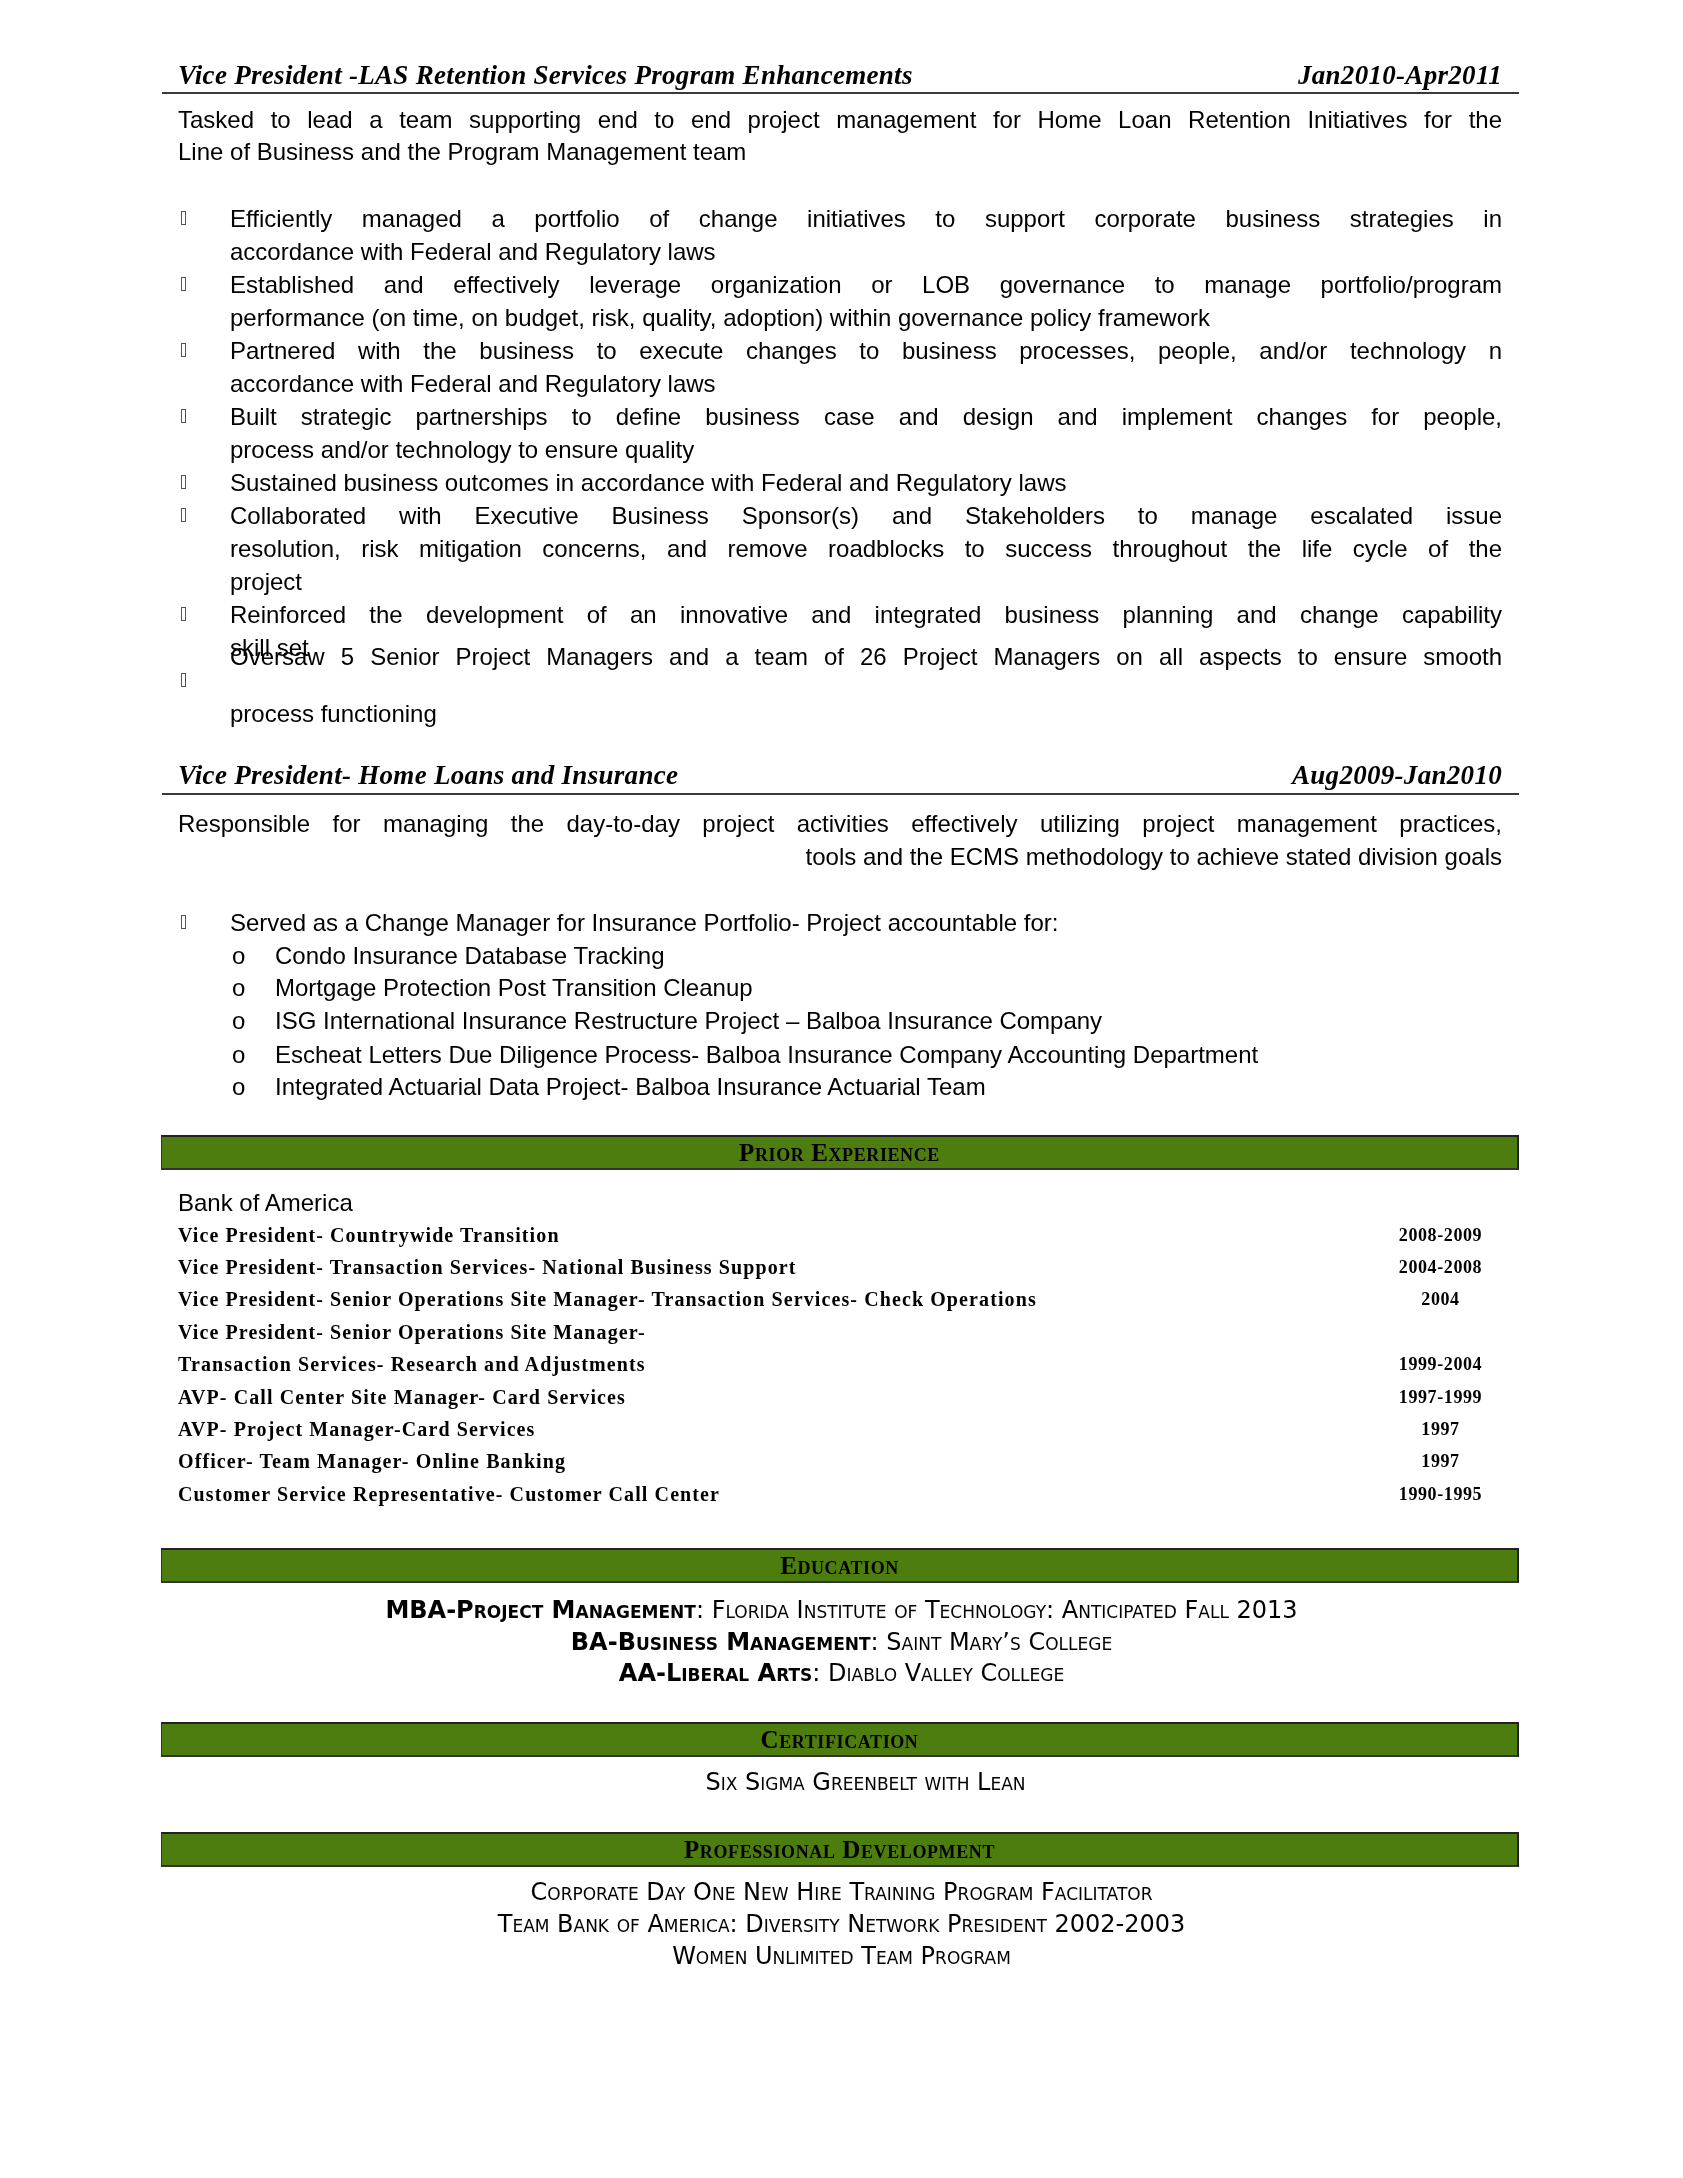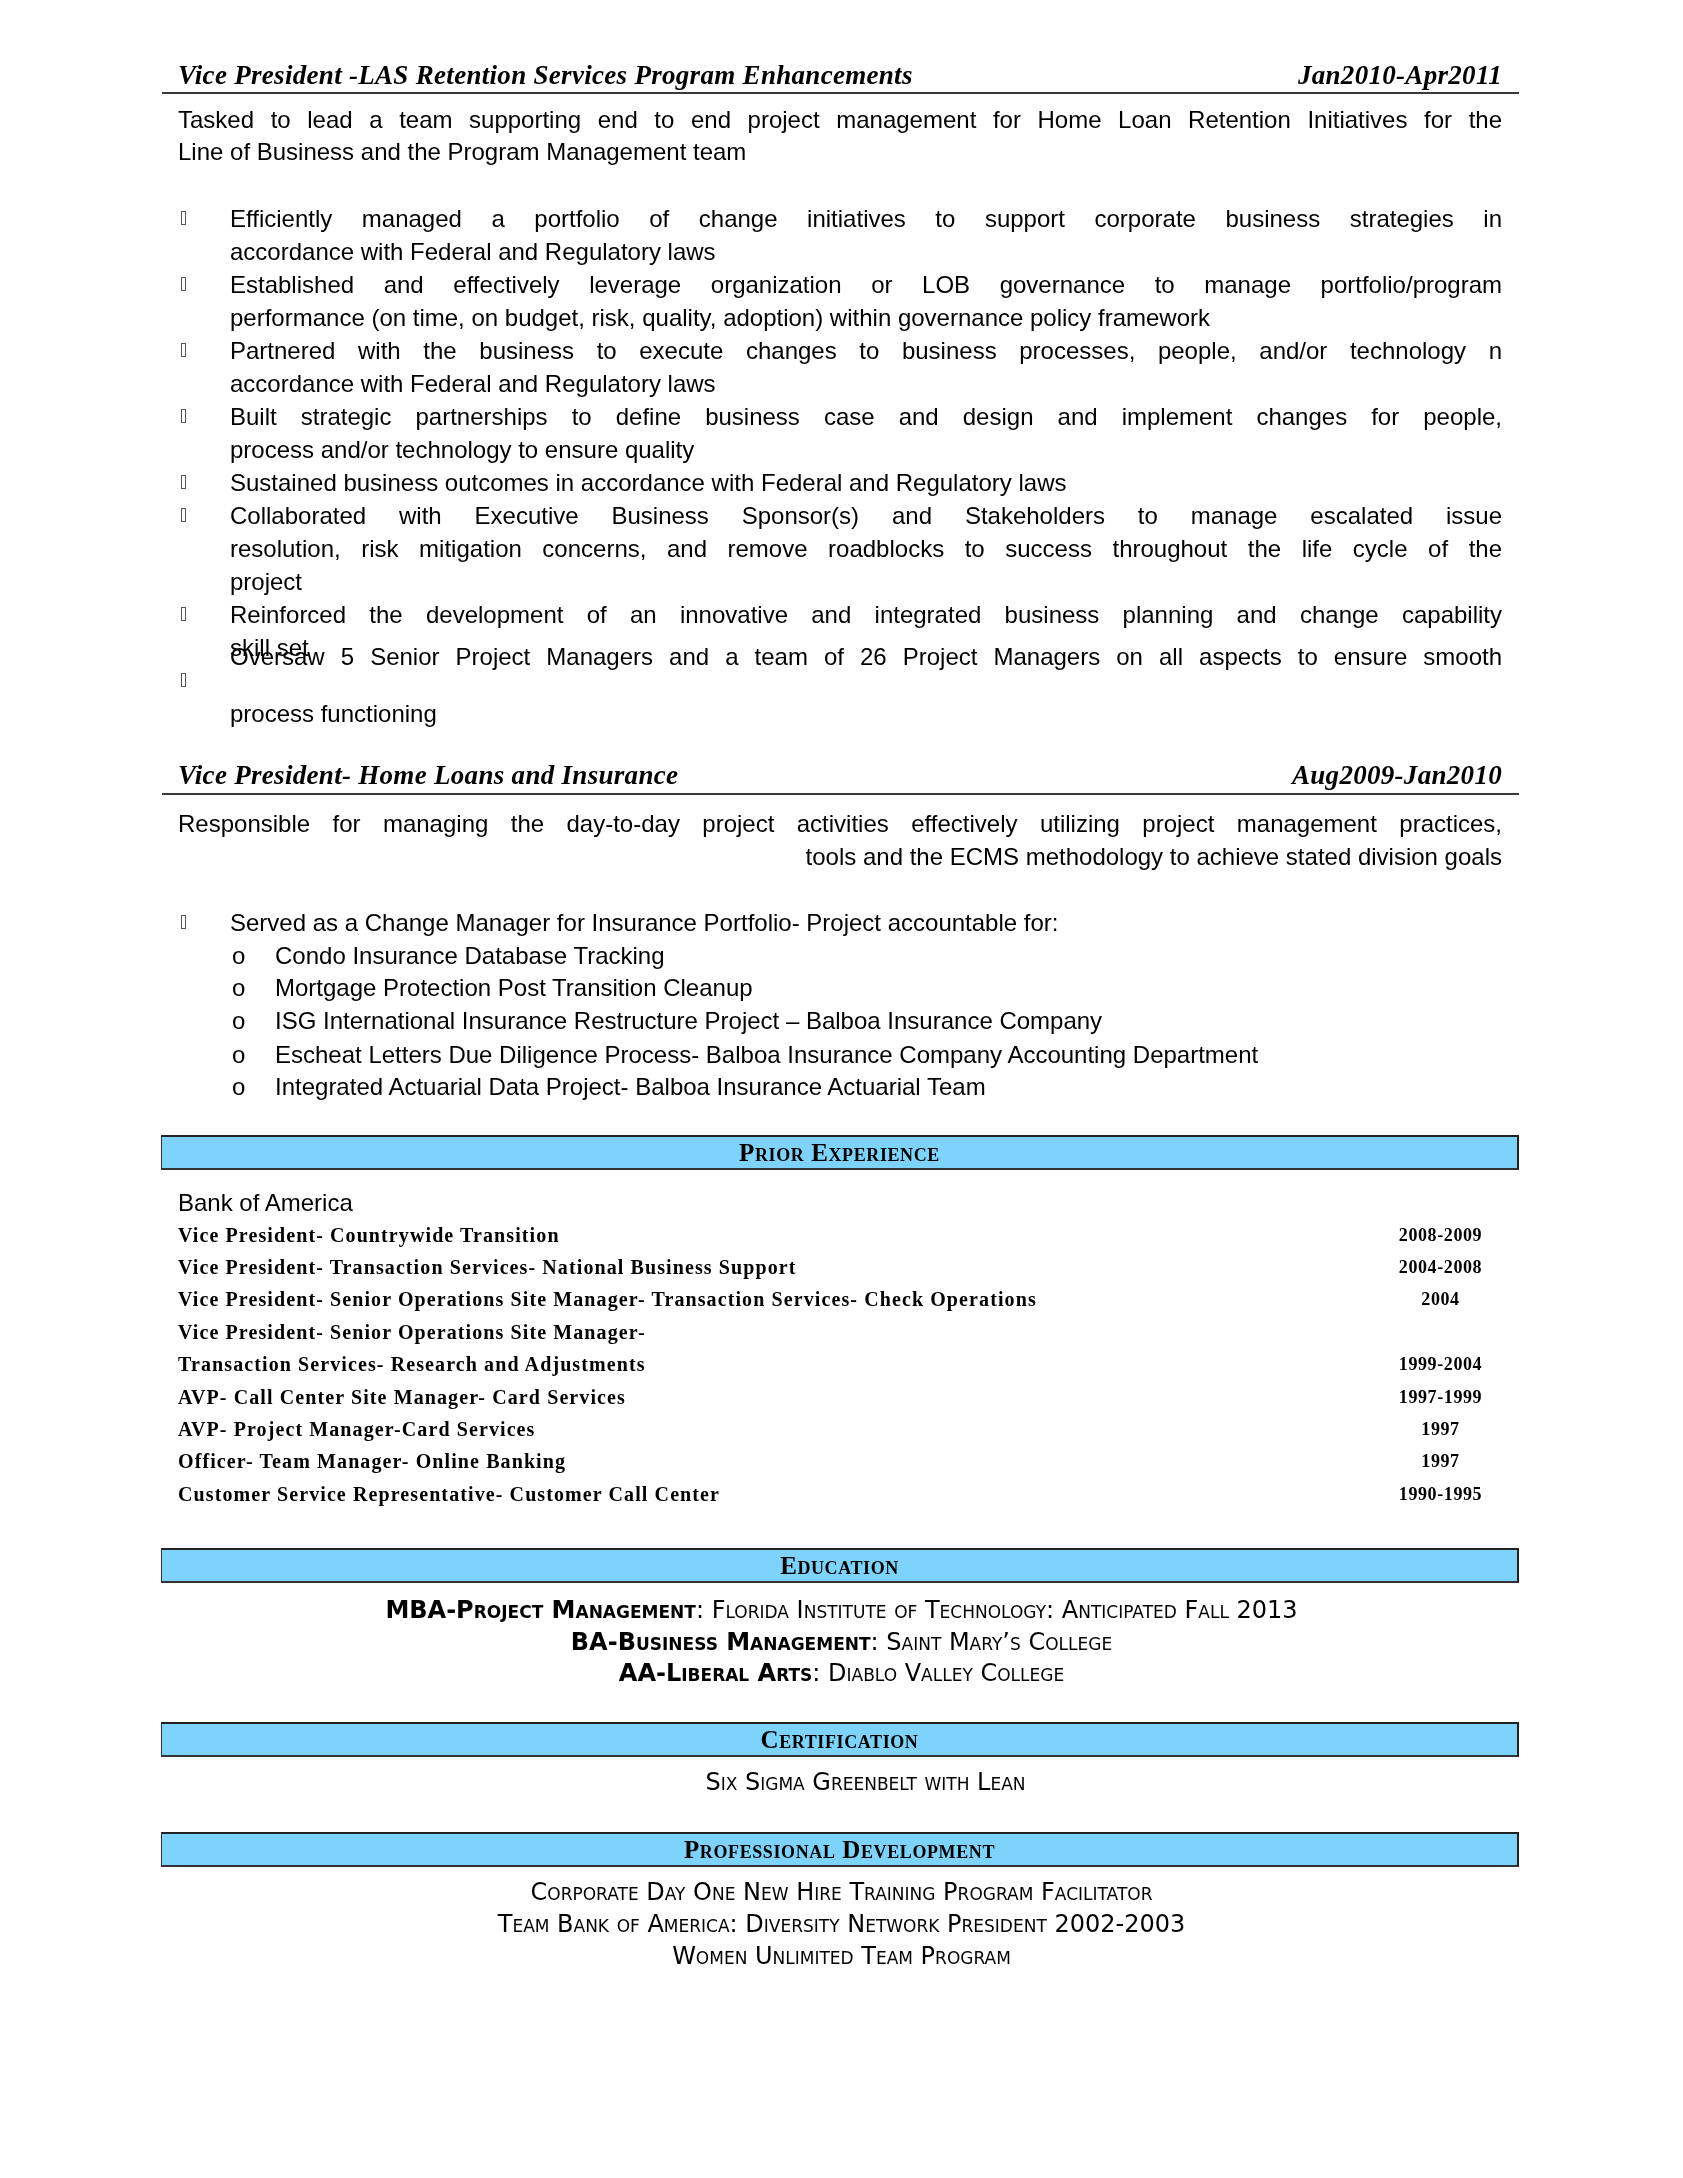--- a/index.html
+++ b/index.html
@@ -9,21 +9,21 @@
   .sans { font-family: "Liberation Sans", sans-serif; font-size: 24px; line-height: 33px; }
   .role-title { font-family: "Liberation Serif", serif; font-style: italic; font-weight: bold; font-size: 27px; line-height: 33px; letter-spacing: 0.3px; }
   .role-date { font-family: "Liberation Serif", serif; font-style: italic; font-weight: bold; font-size: 27px; line-height: 33px; text-align: right; letter-spacing: 0.3px; }
   .rule { position: absolute; height: 2px; background: #3a3a3a; left: 162px; width: 1357px; }
   .para-line { left: 178px; width: 1324px; }
   .just { text-align: justify; text-align-last: justify; }
   .bullet-text { left: 230px; width: 1272px; }
   .bullet-box { position: absolute; left: 181px; width: 5px; height: 14px; border: 1px solid #555; box-sizing: border-box; }
   .sub-o { left: 232px; }
   .sub-text { left: 275px; }
-  .bar { position: absolute; left: 161px; width: 1358px; height: 35px; box-sizing: border-box; background: #7dd3fc; border-top: 2px solid #222; border-bottom: 2px solid #333; border-left: 1.5px solid #333; border-right: 2px solid #222; display: flex; align-items: center; justify-content: center; }
+  .bar { position: absolute; left: 161px; width: 1358px; height: 35px; box-sizing: border-box; background: #4d7c0f; border-top: 2px solid #222; border-bottom: 2px solid #333; border-left: 1.5px solid #333; border-right: 2px solid #222; display: flex; align-items: center; justify-content: center; }
   .bar-label { font-family: "Liberation Serif", serif; font-weight: bold; font-variant: small-caps; font-size: 25px; line-height: 28px; letter-spacing: 0.6px; }
   .prior-title { left: 178px; font-family: "Liberation Serif", serif; font-weight: bold; font-size: 20px; line-height: 33px; letter-spacing: 1.1px; }
   .prior-date { left: 1371px; width: 139px; text-align: center; font-family: "Liberation Serif", serif; font-weight: bold; font-size: 18px; line-height: 33px; letter-spacing: 0.6px; }
   .center-line { left: 0; width: 1683px; text-align: center; font-family: "DejaVu Sans", sans-serif; font-variant: small-caps; font-size: 24px; line-height: 33px; }
   .center-line .deg { font-weight: bold; }
 </style>
 </head>
 <body>
 
 <div class="page">

